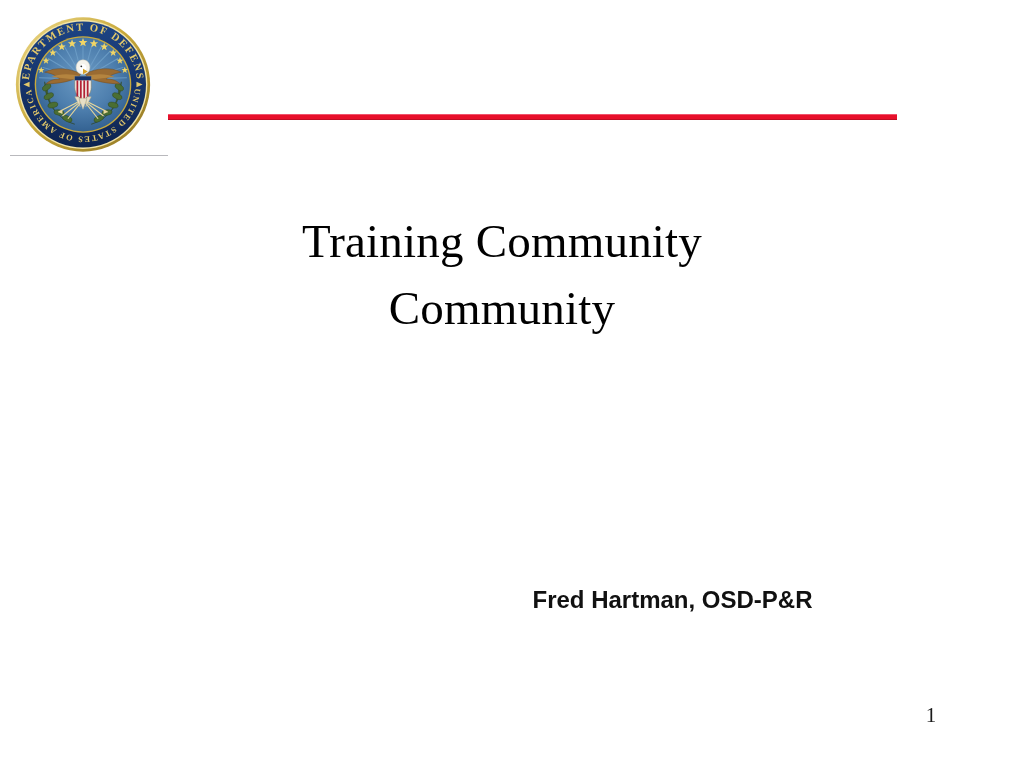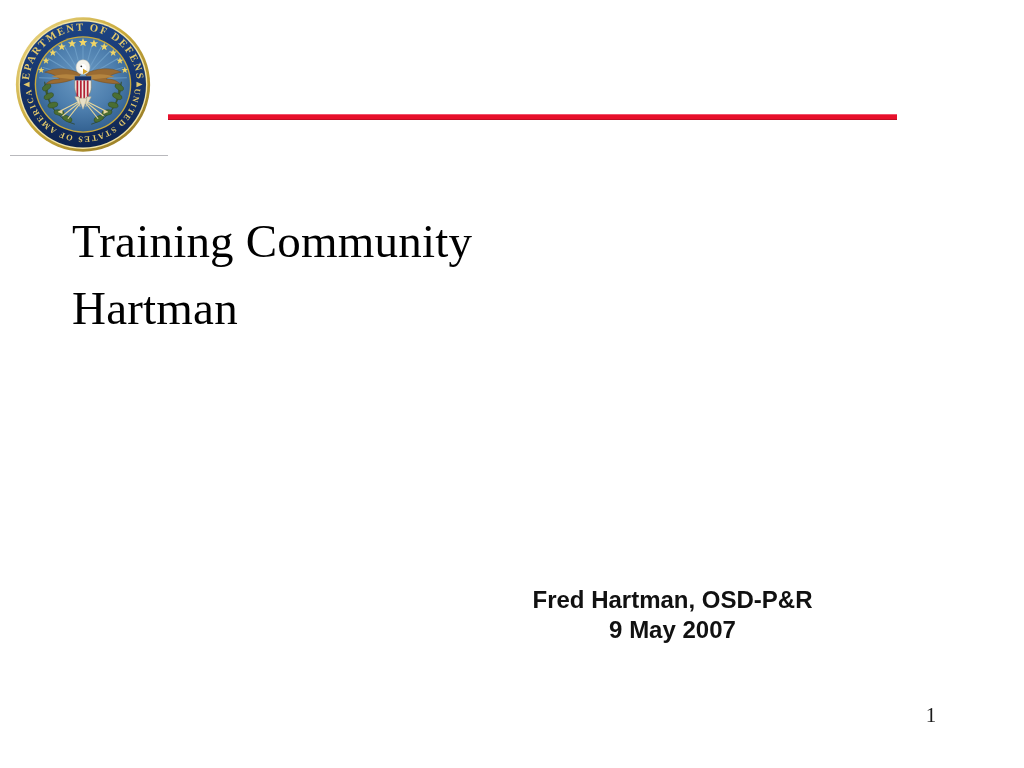--- a/index.html
+++ b/index.html
@@ -55,20 +55,21 @@
     border-bottom: 1px solid #bf0d23;
     box-sizing: border-box;
   }
 
   
   #title-block {
     position: absolute;
     left: 72px;
     top: 208px;
     width: 860px;
+    text-align: center;
     font-family: "Liberation Serif", "DejaVu Serif", serif;
     font-size: 47px;
     line-height: 67px;
     color: #000000;
     font-weight: normal;
     letter-spacing: 0.2px;
   }
   #title-block .tline { display: block; white-space: nowrap; }
 
   
@@ -240,23 +241,22 @@
       </svg>
     </div>
 
     <div id="seal-rule"></div>
   </div>
 
   <div id="header-rule"></div>
 
   <div id="title-block">
     <span class="tline">Training Community</span>
-    <span class="tline">Hartman</span>
+    <span class="tline">Community</span>
   </div>
 
   <div id="subtitle-block">
     <span class="sline">Fred Hartman, OSD-P&amp;R</span>
-    <span class="sline">9 May 2007</span>
   </div>
 
   <div id="page-number">1</div>
 
 </div>
 
 </body></html>

